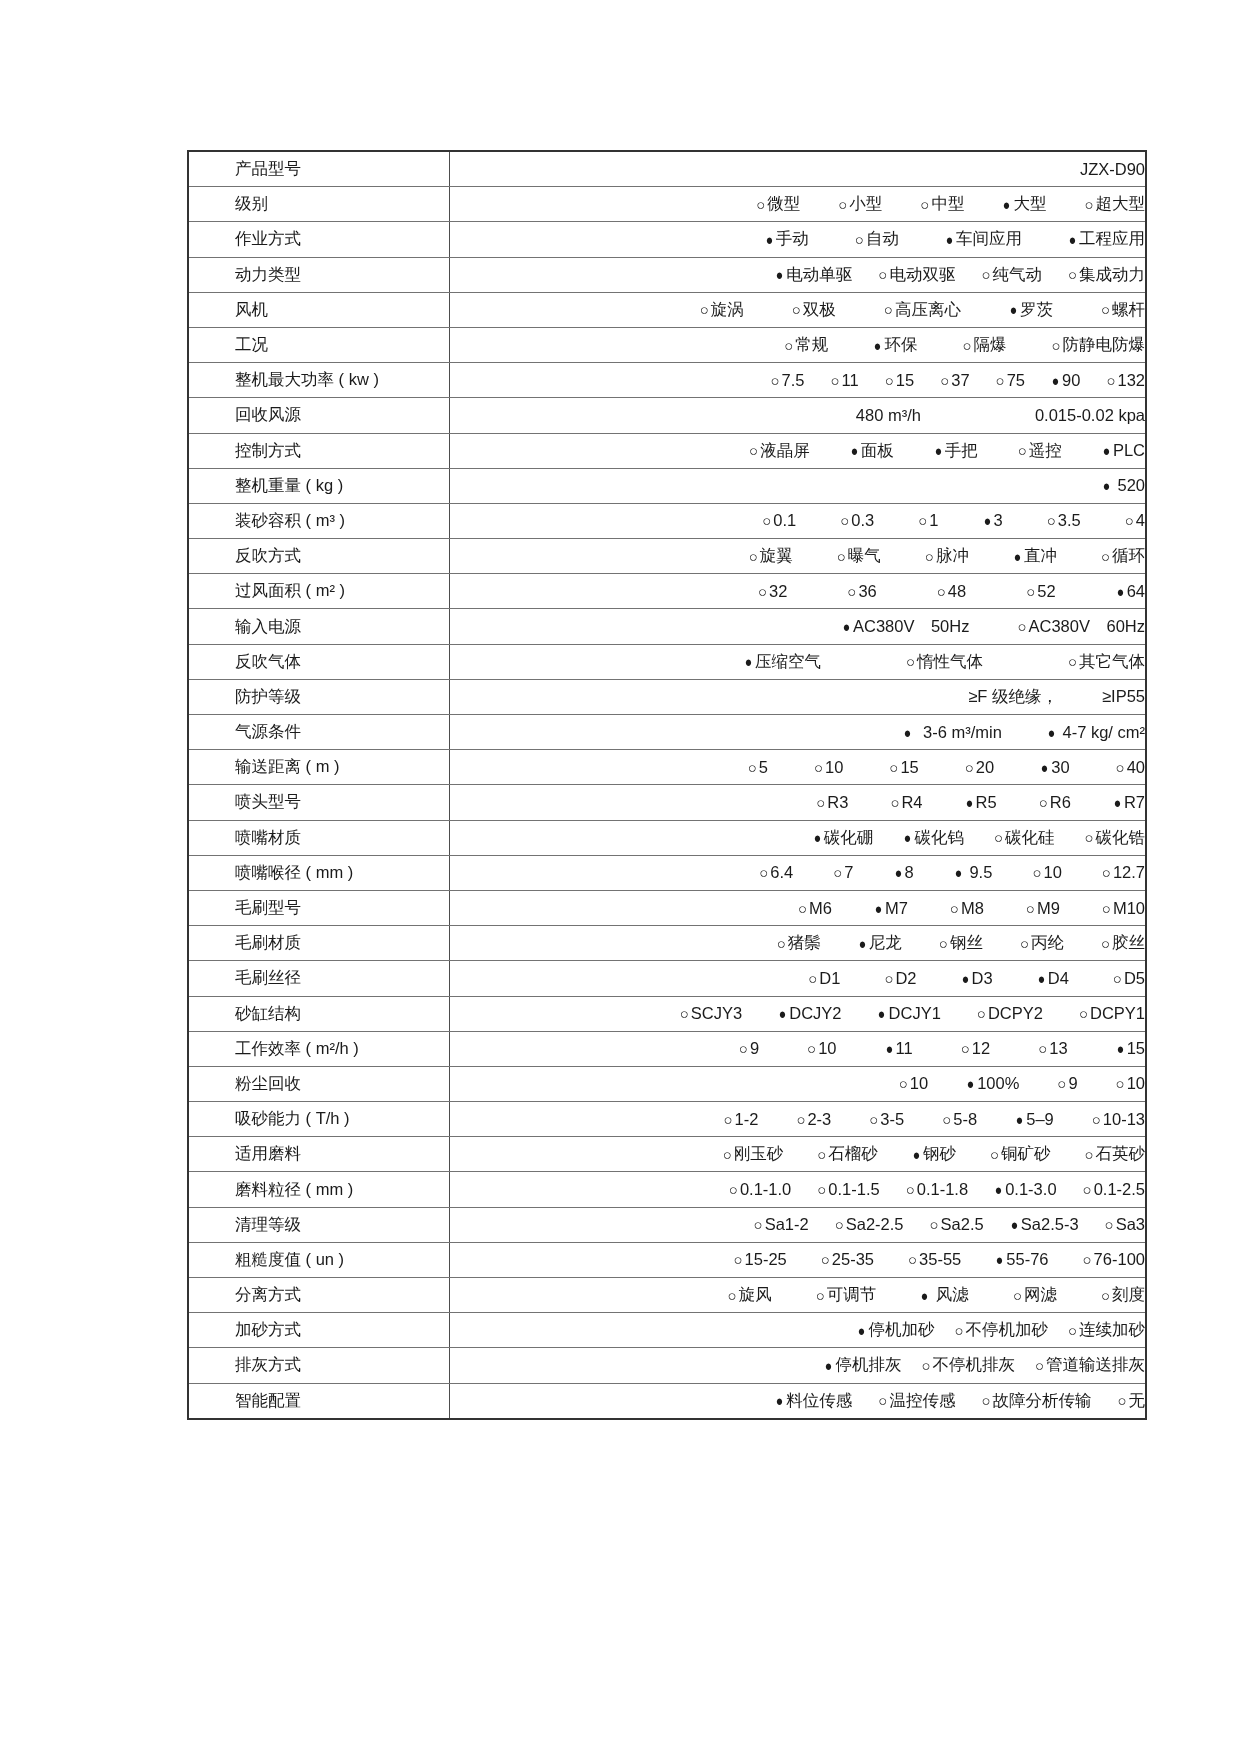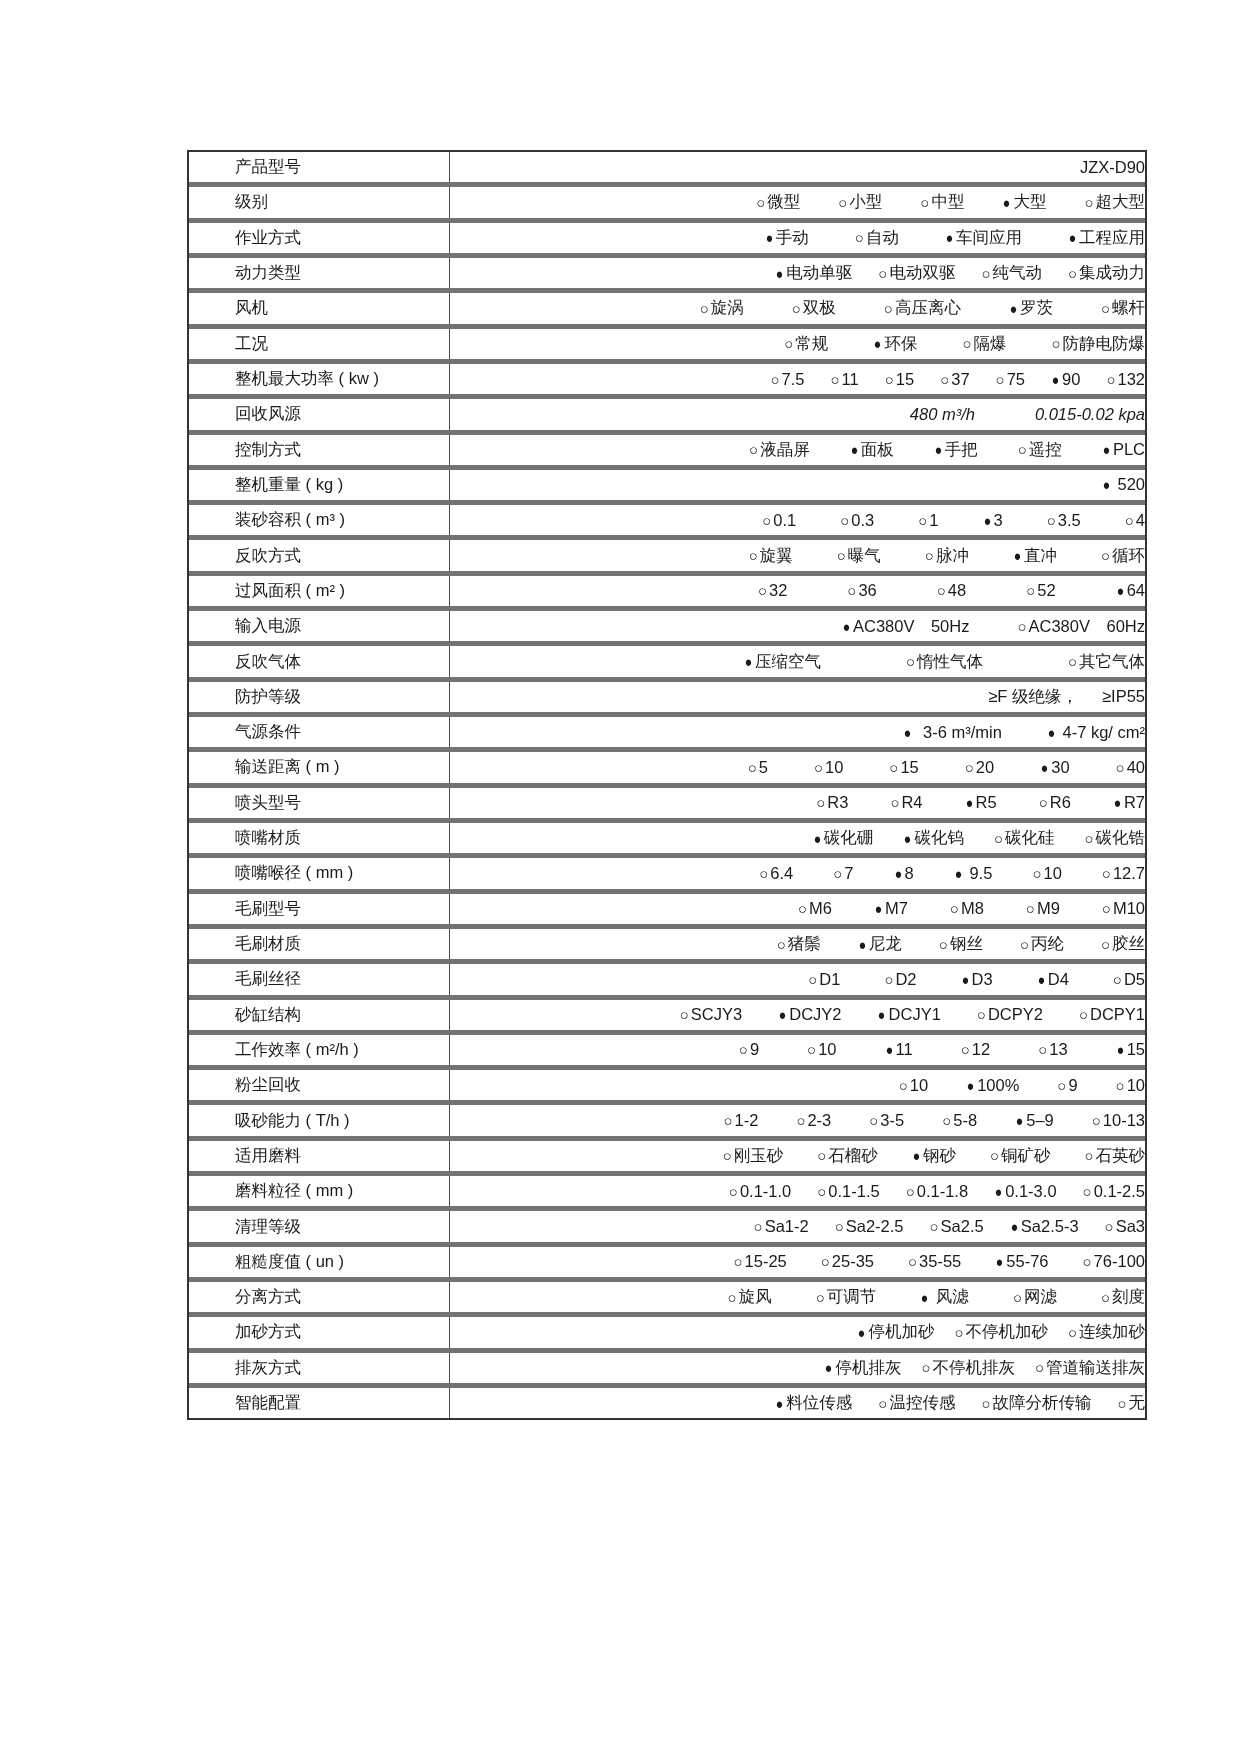--- a/index.html
+++ b/index.html
@@ -15,21 +15,21 @@
     left:187px;top:150px;
     width:960px;height:1270px;
     border:2px solid #333333;
     box-sizing:border-box;
     display:flex;flex-direction:column;
     background:#ffffff;
   }
   .row{
     flex:1 1 0;
     display:flex;
-    border-bottom:5px solid #737373;
+    border-bottom:1px solid #737373;
     box-sizing:border-box;
     min-height:0;
   }
   .row:last-child{border-bottom:none;}
   .cell{display:flex;align-items:center;box-sizing:border-box;}
   .cell.label{
     width:261px;
     padding-left:46px;
     border-right:1px solid #4d4d4d;
     font-size:16.5px;
@@ -208,21 +208,21 @@
           <span class="txt">90</span>
         </span>
         <span class="item">
           <span class="sym">○</span>
           <span class="txt">132</span>
         </span>
       </div>
     </div>
     <div class="row">
       <div class="cell label">回收风源</div>
-      <div class="cell value" style="column-gap: 60px; font-style: italic;">
+      <div class="cell value" style="column-gap: 114px;">
         <span class="item">
           <span class="txt">480 m³/h</span>
         </span>
         <span class="item">
           <span class="txt">0.015-0.02 kpa</span>
         </span>
       </div>
     </div>
     <div class="row">
       <div class="cell label bold">控制方式</div>
@@ -362,21 +362,21 @@
           <span class="txt">惰性气体</span>
         </span>
         <span class="item">
           <span class="sym">○</span>
           <span class="txt">其它气体</span>
         </span>
       </div>
     </div>
     <div class="row">
       <div class="cell label">防护等级</div>
-      <div class="cell value" style="column-gap: 24px;">
+      <div class="cell value" style="column-gap: 44px;">
         <span class="item">
           <span class="txt">≥F 级绝缘，</span>
         </span>
         <span class="item">
           <span class="txt">≥IP55</span>
         </span>
       </div>
     </div>
     <div class="row">
       <div class="cell label bold">气源条件</div>

